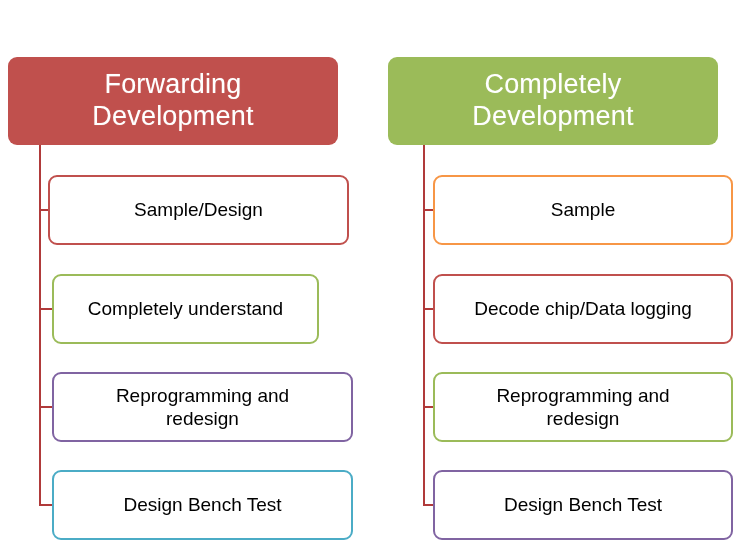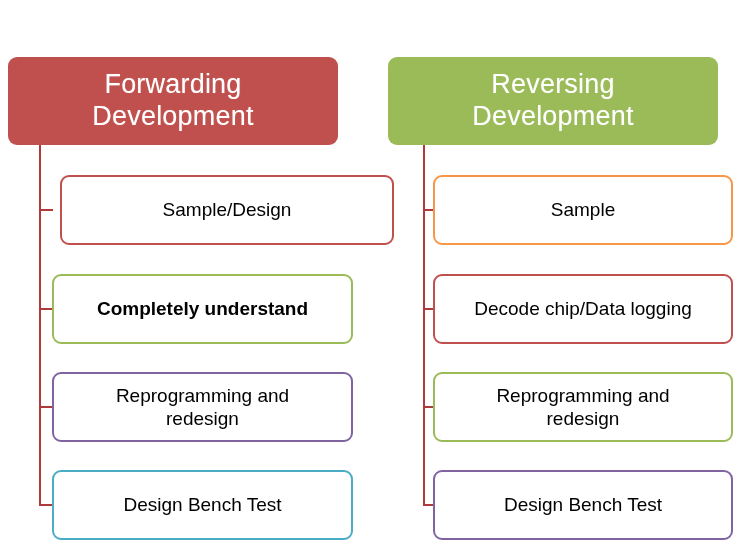--- a/index.html
+++ b/index.html
@@ -99,27 +99,27 @@
       </span>
     </div>
 
     <div class="trunk" id="trunk-L" style="background: rgb(176, 58, 58); left: 39px; top: 118px; height: 361px;"></div>
 
     <div class="stub" style="left: 39px; top: 182px; width: 14px; background: rgb(176, 58, 58);"></div>
     <div class="stub" style="left: 39px; top: 281px; width: 14px; background: rgb(176, 58, 58);"></div>
     <div class="stub" style="left: 39px; top: 379px; width: 14px; background: rgb(176, 58, 58);"></div>
     <div class="stub" style="left: 39px; top: 477px; width: 14px; background: rgb(176, 58, 58);"></div>
 
-    <div class="item-box" id="L0" style="left: 60px; top: 148px; width: 334px; height: 70px; border-color: rgb(192, 80, 77);">
+    <div class="item-box" id="L0" style="left: 48px; top: 148px; width: 301px; height: 70px; border-color: rgb(192, 80, 77);">
       <span class="itext">
         <span>Sample/Design</span><br>
       </span>
     </div>
 
-    <div class="item-box" id="L1" style="left: 52px; top: 247px; width: 301px; height: 70px; border-color: rgb(155, 187, 89); font-weight: bold;">
+    <div class="item-box" id="L1" style="left: 52px; top: 247px; width: 267px; height: 70px; border-color: rgb(155, 187, 89);">
       <span class="itext">
         <span>Completely understand</span><br>
       </span>
     </div>
 
     <div class="item-box" id="L2" style="left: 52px; top: 345px; width: 301px; height: 70px; border-color: rgb(128, 100, 162);">
       <span class="itext">
         <span>Reprogramming and</span><br>
         <span>redesign</span>
       </span>
@@ -130,21 +130,21 @@
         <span>Design Bench Test</span>
       </span>
     </div>
 
   </div>
 
   <div class="column right">
 
     <div class="header-box" id="hdr-R" style="left: 13px; width: 330px; background: rgb(155, 187, 89); color: rgb(255, 255, 255);">
       <span class="htext">
-        <span>Reversing</span><br>
+        <span>Completely</span><br>
         <span>Development</span>
       </span>
     </div>
 
     <div class="trunk" id="trunk-R" style="background: rgb(176, 58, 58); left: 48px; top: 118px; height: 361px;"></div>
 
     <div class="stub" style="left: 48px; top: 182px; width: 10px; background: rgb(176, 58, 58);"></div>
     <div class="stub" style="left: 48px; top: 281px; width: 10px; background: rgb(176, 58, 58);"></div>
     <div class="stub" style="left: 48px; top: 379px; width: 10px; background: rgb(176, 58, 58);"></div>
     <div class="stub" style="left: 48px; top: 477px; width: 10px; background: rgb(176, 58, 58);"></div>

